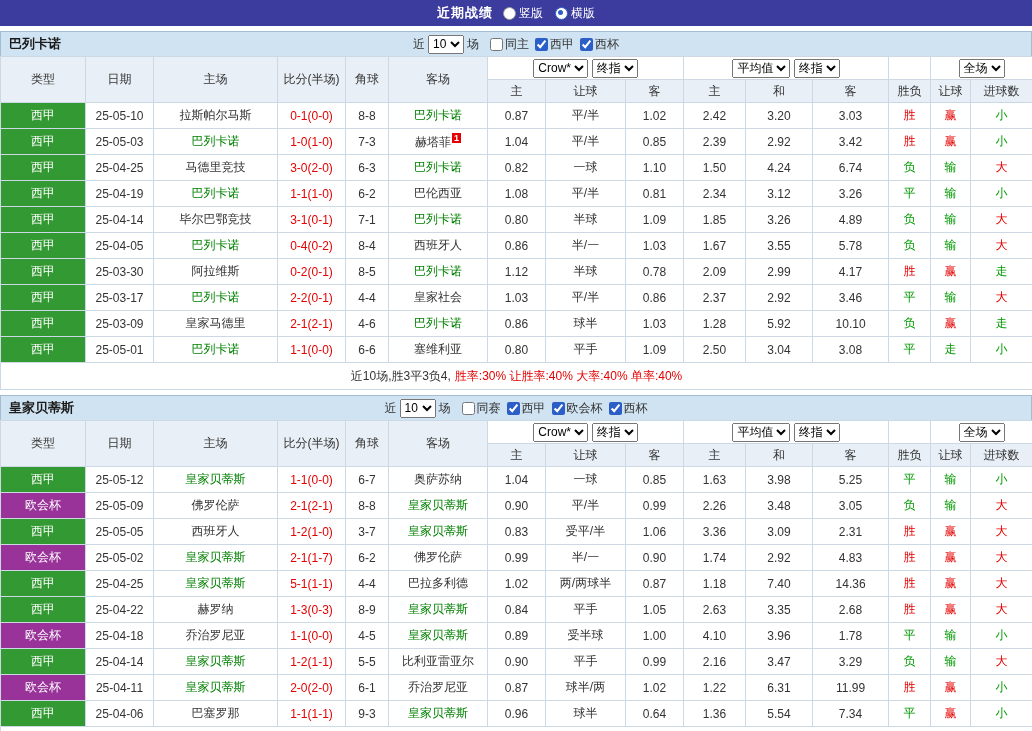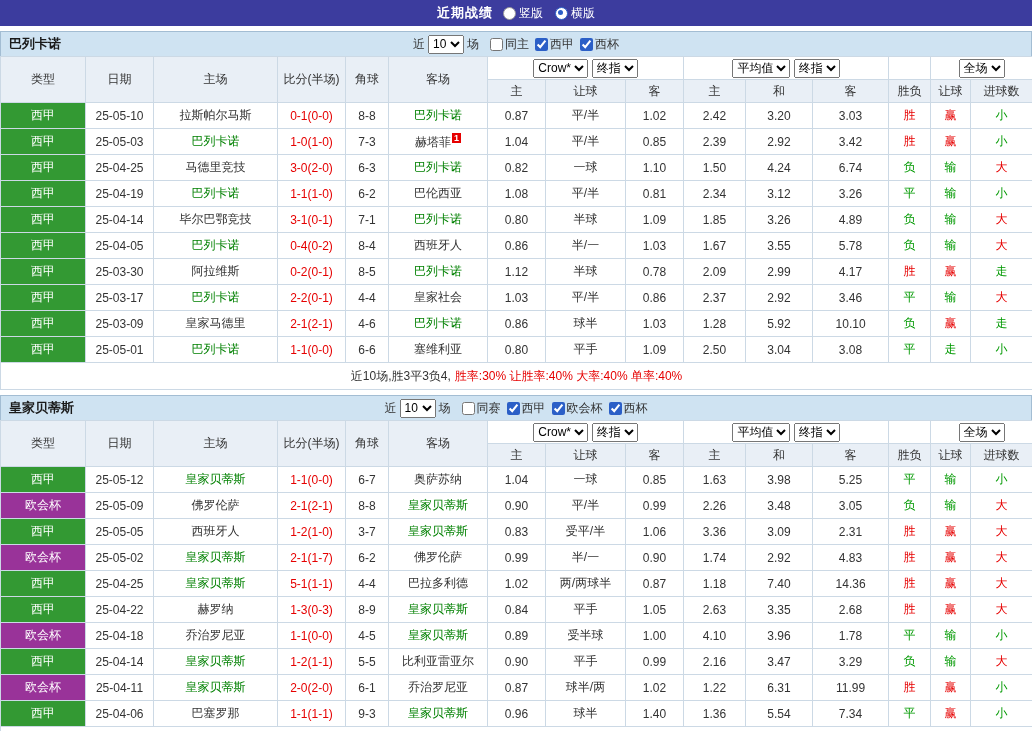--- a/index.html
+++ b/index.html
@@ -552,21 +552,21 @@
           </tr>
           <tr>
             <td class="league green">西甲</td>
             <td class="date">25-04-06</td>
             <td class="team"><span>巴塞罗那</span></td>
             <td class="score">1-1(1-1)</td>
             <td class="corners">9-3</td>
             <td class="team"><span class="focal">皇家贝蒂斯</span></td>
             <td class="odd">0.96</td>
             <td class="line">球半</td>
-            <td class="odd">1.40</td>
+            <td class="odd">0.64</td>
             <td class="odd">1.36</td>
             <td class="odd">5.54</td>
             <td class="odd">7.34</td>
             <td class="res green">平</td>
             <td class="res red">赢</td>
             <td class="res green">小</td>
           </tr>
         </tbody>
       <tfoot>
         <tr>

